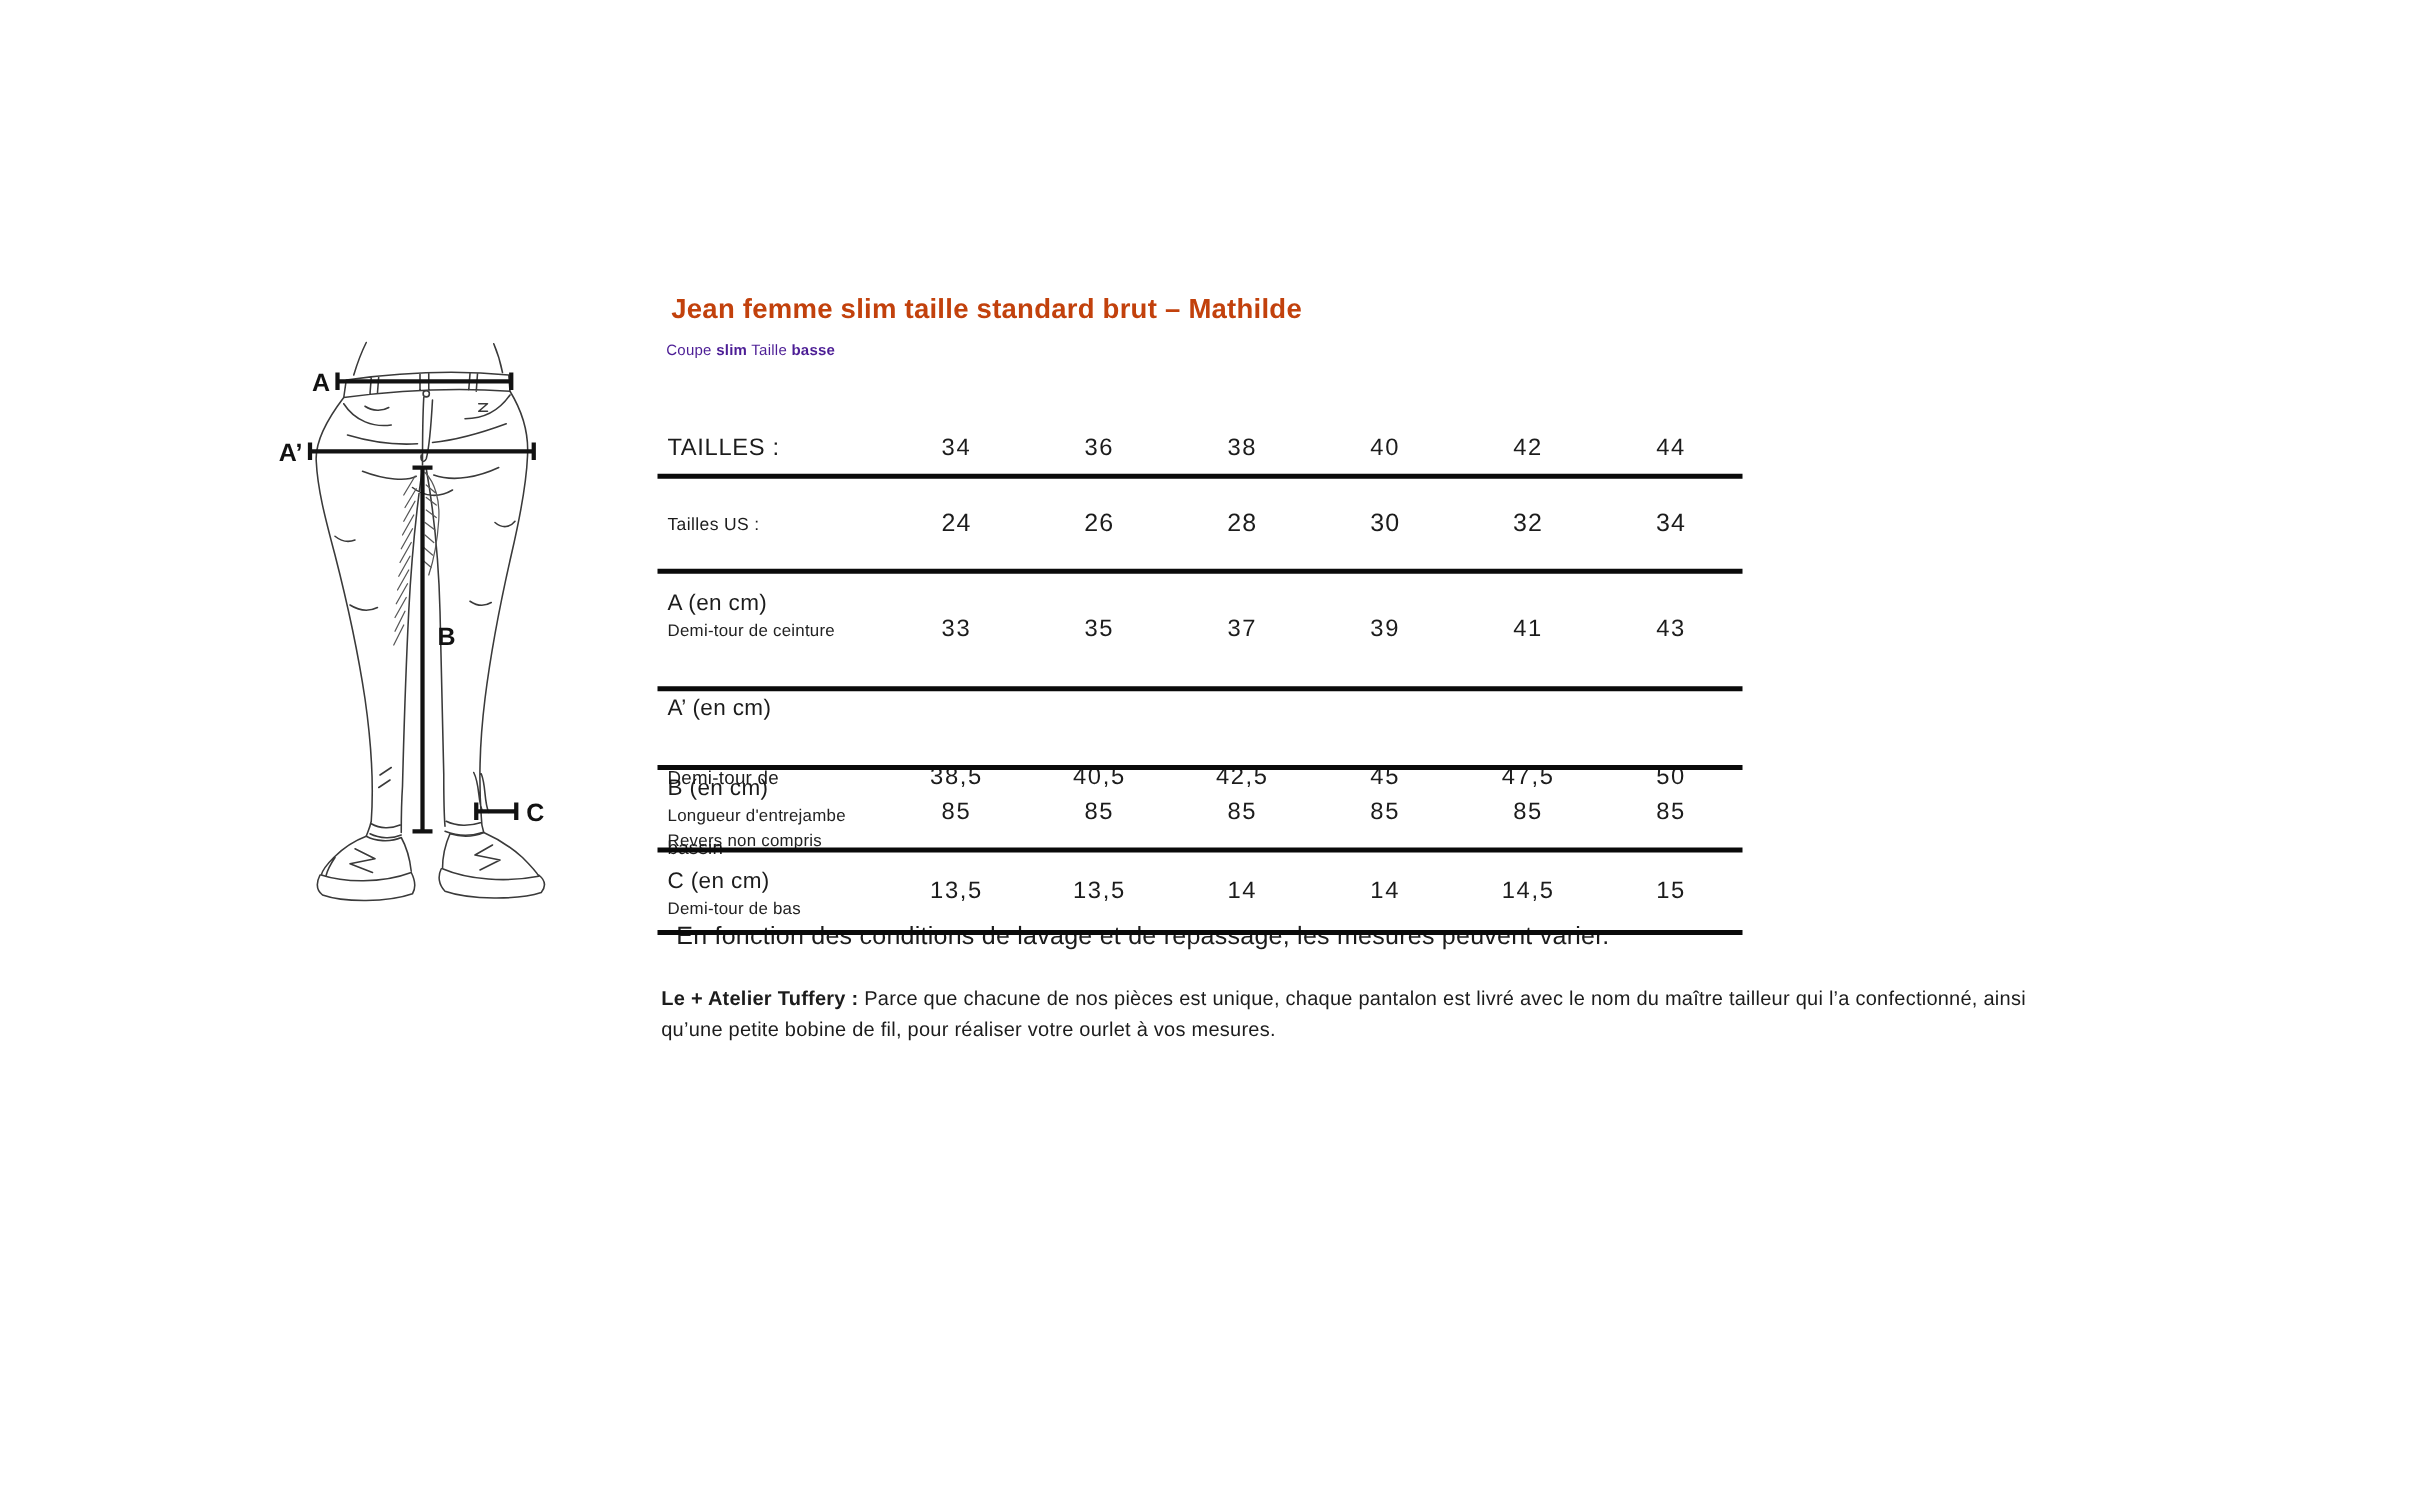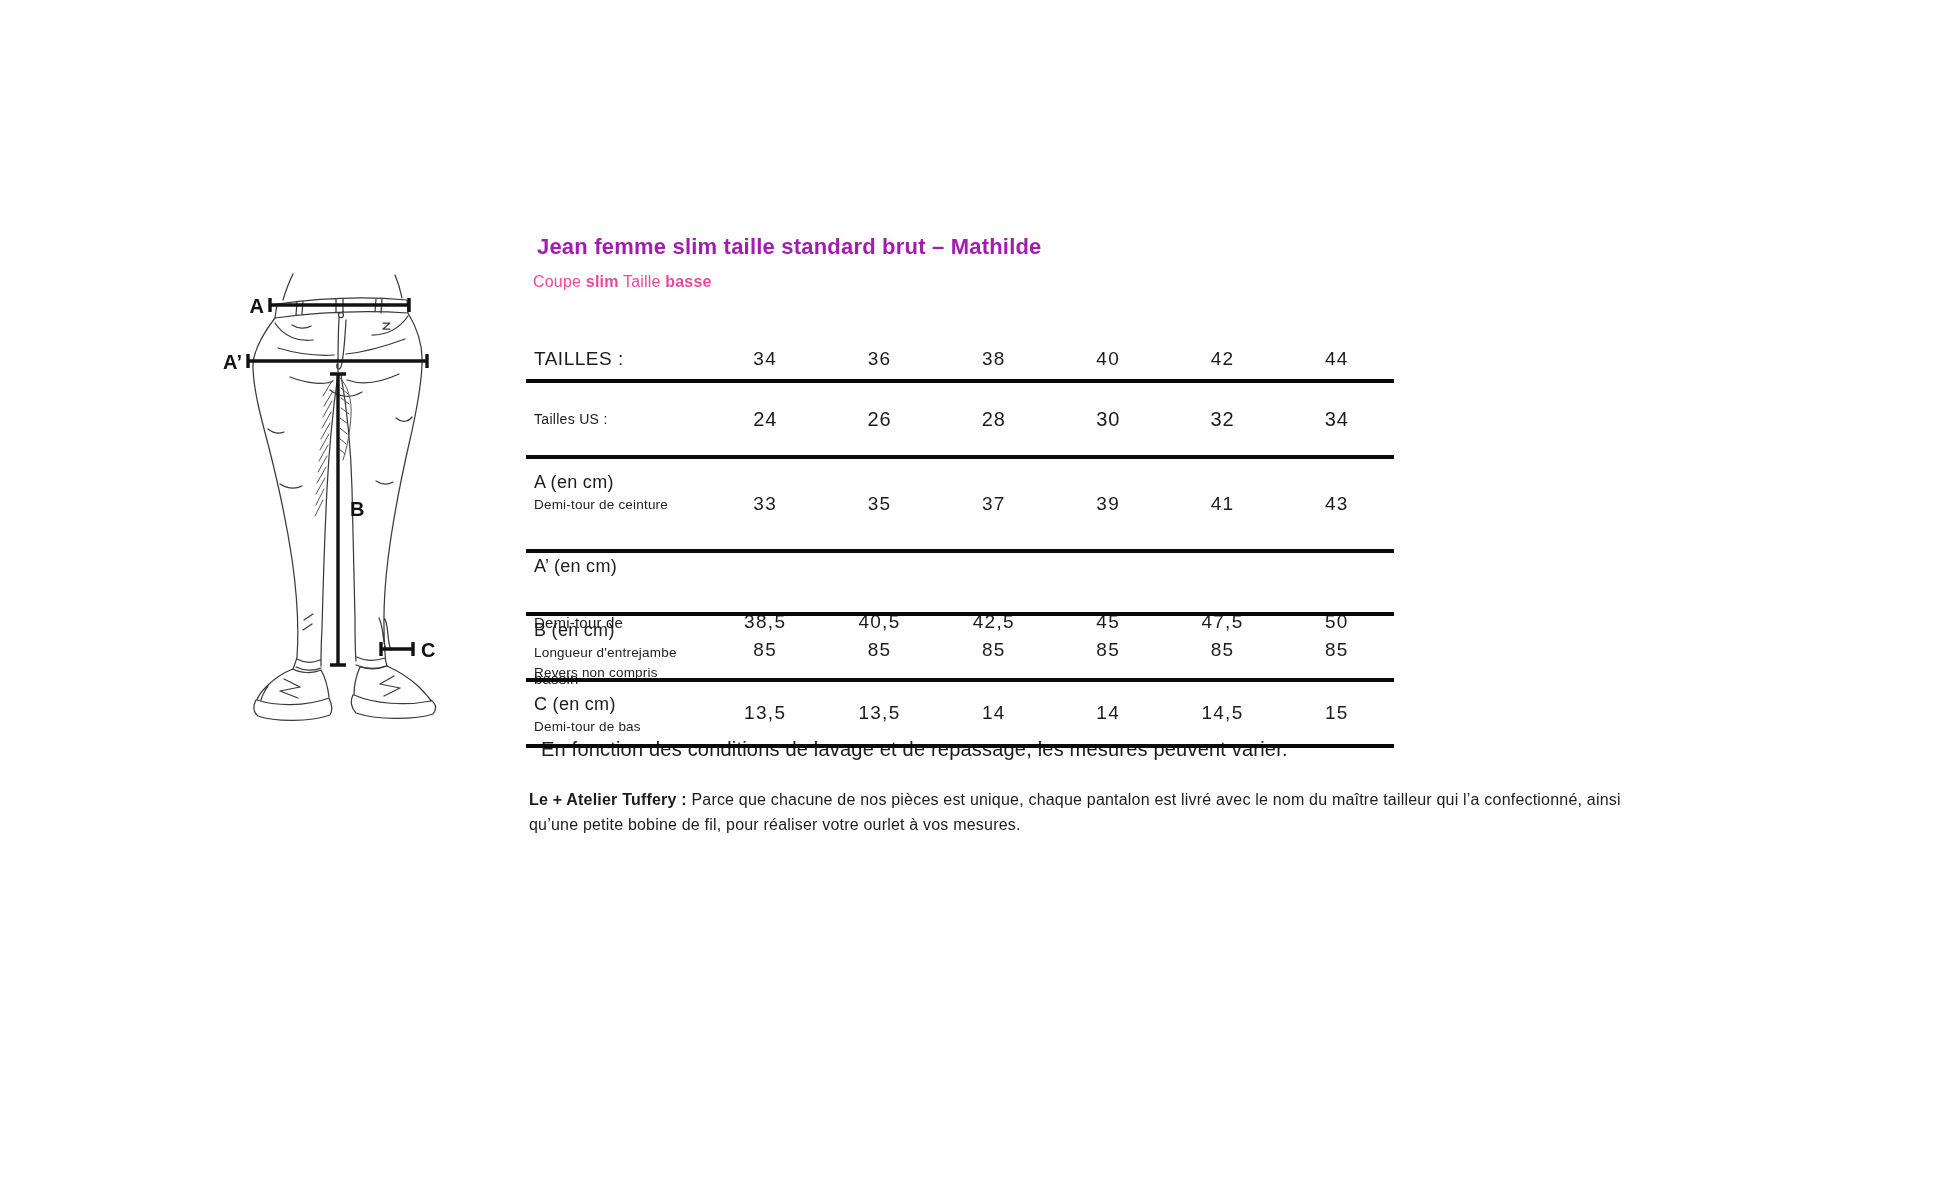--- a/index.html
+++ b/index.html
@@ -6,25 +6,25 @@
   html,body { background:#ffffff; }
   body {
     width:1946px; height:1189px;
     font-family:"Liberation Sans","DejaVu Sans",sans-serif;
     color:#1c1c1c;
   }
   .canvas { position:relative; width:1946px; height:1189px; background:#fff; overflow:hidden; }
 
   .title {
     position:absolute; left:537px; top:234px;
-    font-size:22px; font-weight:700; letter-spacing:.2px; color:#a21caf;
+    font-size:22px; font-weight:700; letter-spacing:.2px; color:#c2410c;
   }
   .subtitle {
     position:absolute; left:533px; top:273px;
-    font-size:16px; letter-spacing:.2px; color:#ec4899;
+    font-size:12px; letter-spacing:.2px; color:#4c1d95;
   }
   .subtitle b { font-weight:700; }
 
   
   .size-table { position:absolute; left:526px; top:338px; width:868px; }
   .trow { display:grid; grid-template-columns:182px repeat(6,1fr); align-items:center; }
   .hr { height:4px; background:#0a0a0a; position:relative; z-index:3; }
   .r1 { height:41px; }
   .r2 { height:72px; }
   .r3 { height:90px; }

